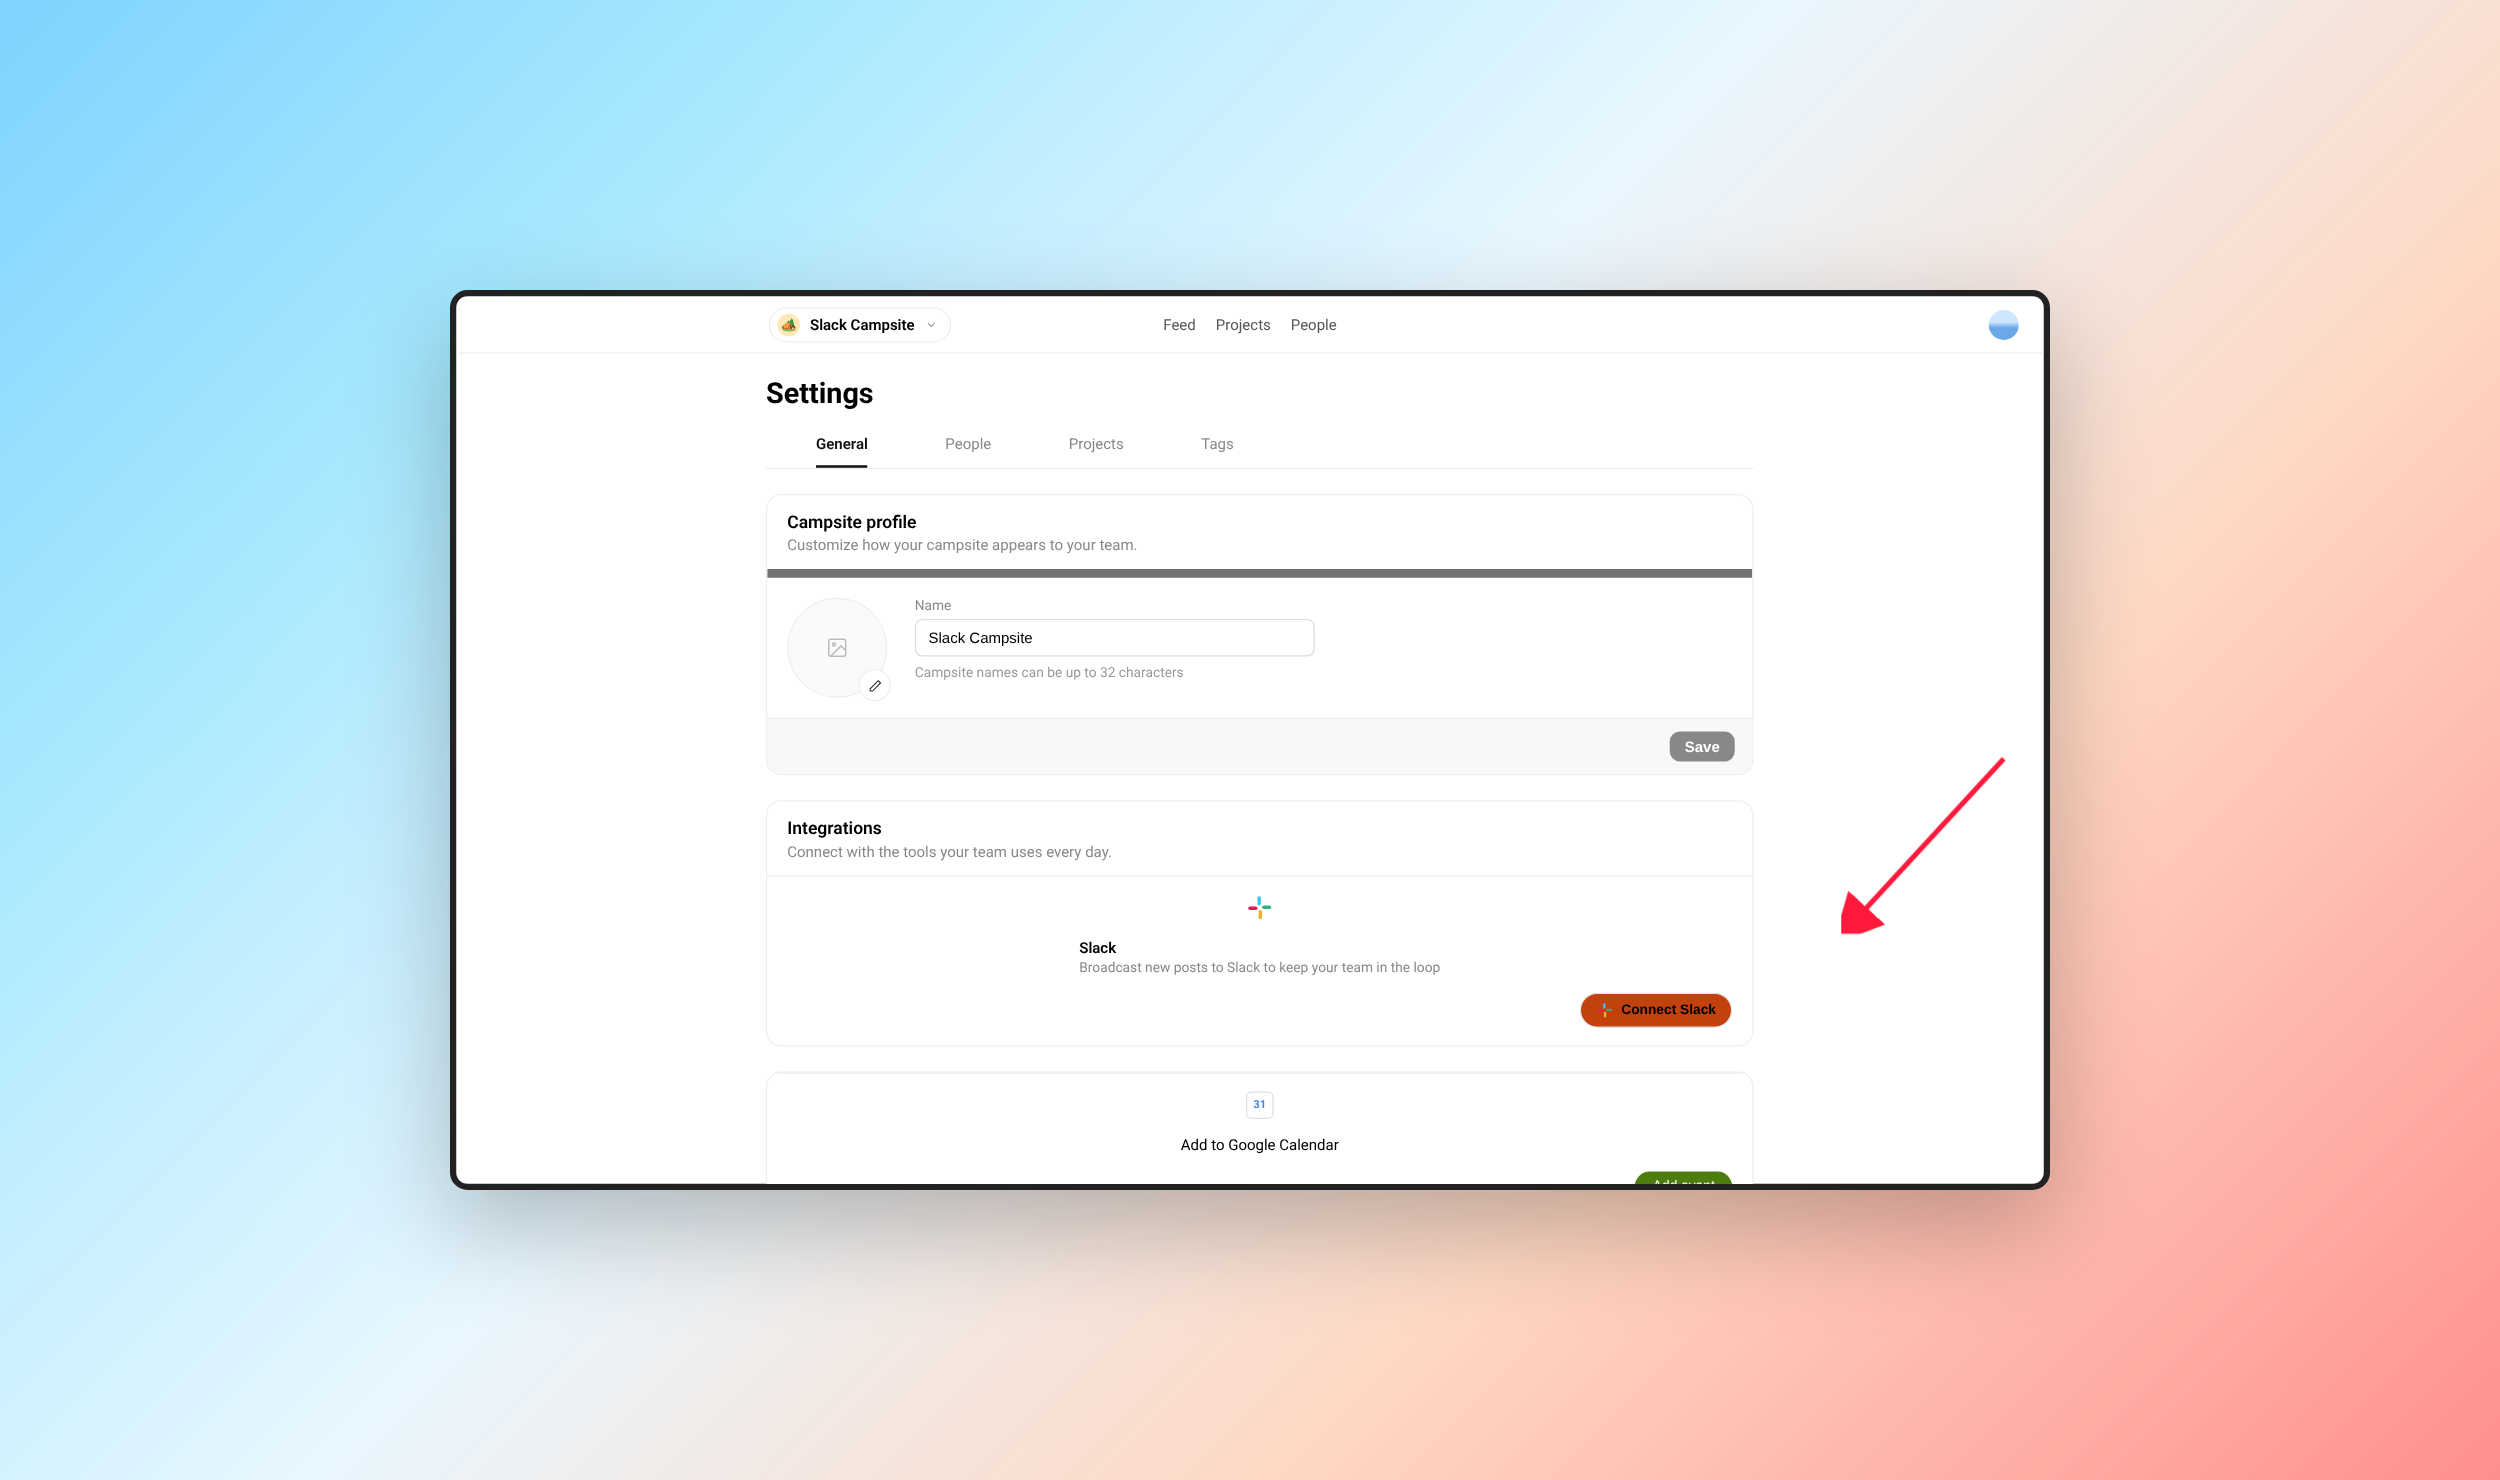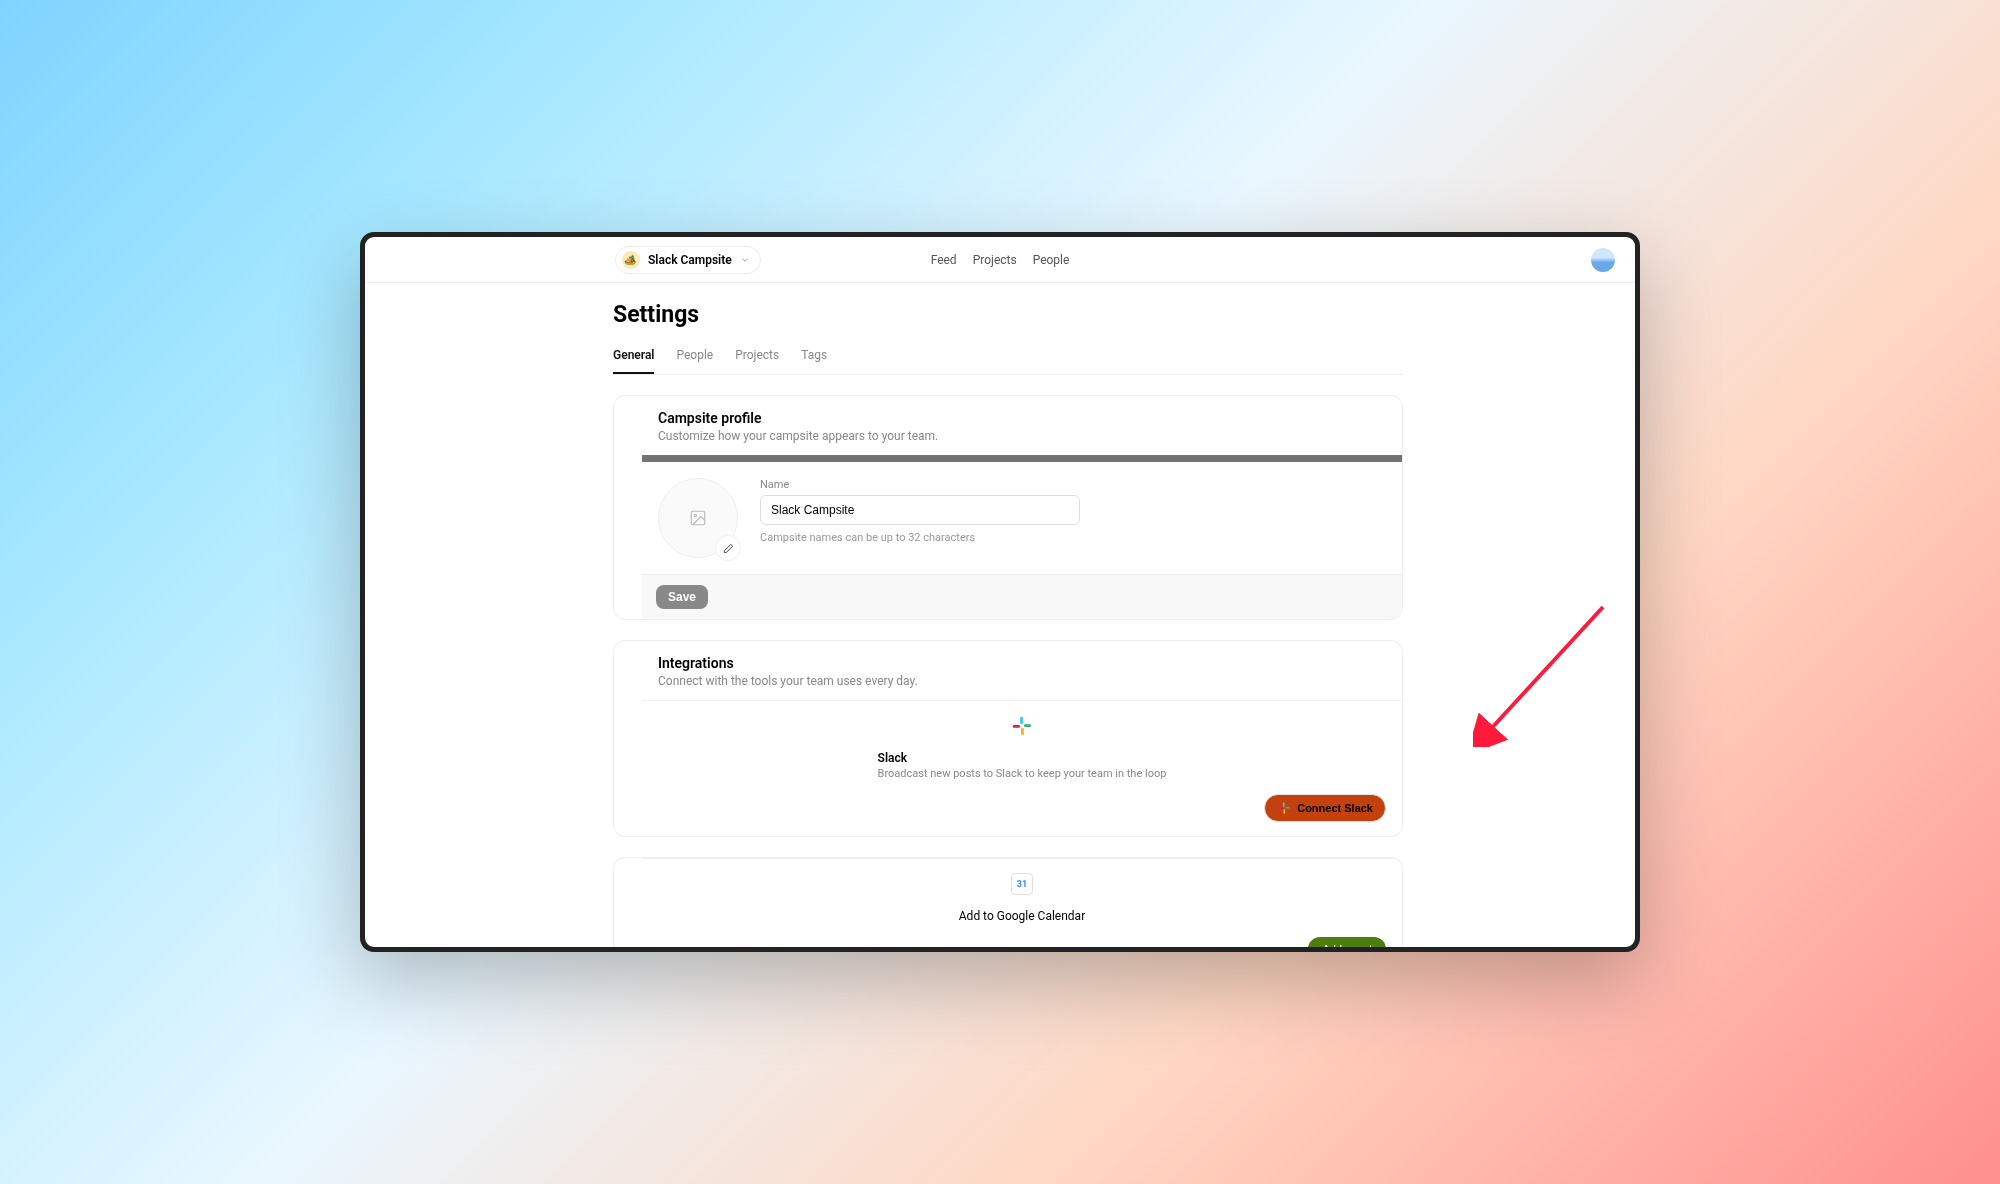--- a/index.html
+++ b/index.html
@@ -66,41 +66,40 @@
     cursor: pointer;
   }
   .content-wrap {
     padding: 18px 0 0 0;
     height: calc(100% - 46px);
     overflow-y: auto;
   }
   .page-inner { width: 790px; margin-left: 248px; }
   .page-title { font-size: 23px; font-weight: 700; margin-bottom: 14px; }
   .tabs { display: flex; gap: 22px; border-bottom: 1px solid #eee; font-size: 12px; color: #888; }
-  .tabs span { padding: 6px 0 10px 0; cursor: pointer; }
+  .tabs span { padding: 6px 0 10px 0; cursor: pointer; margin-left: 40px; }
   .tabs .active { color: #111; font-weight: 600; border-bottom: 2px solid #111; }
 
   .card {
     margin-top: 20px;
     border: 1px solid #eee;
     border-radius: 12px;
     background: #fff;
     overflow: hidden;
-    padding-left: 28px;
   }
   .card-head { padding: 14px 16px 12px 16px; }
   .card-head h3 { font-size: 14px; font-weight: 600; }
   .card-head p { font-size: 12px; color: #888; margin-top: 3px; }
   .card-body { border-top: 7px solid #737373; padding: 16px; }
   .card-foot {
     border-top: 1px solid #eee;
     background: #f8f8f8;
     padding: 10px 14px;
     display: flex;
-    justify-content: flex-start;
+    justify-content: flex-end;
   }
   .profile-row { display: flex; gap: 22px; align-items: flex-start; }
   .avatar-upload {
     width: 80px; height: 80px; border-radius: 50%;
     border: 1px solid #eee; background: #fafafa;
     display: flex; align-items: center; justify-content: center;
     position: relative;
   }
   .avatar-upload svg { color: #bbb; }
   .edit-bubble {

